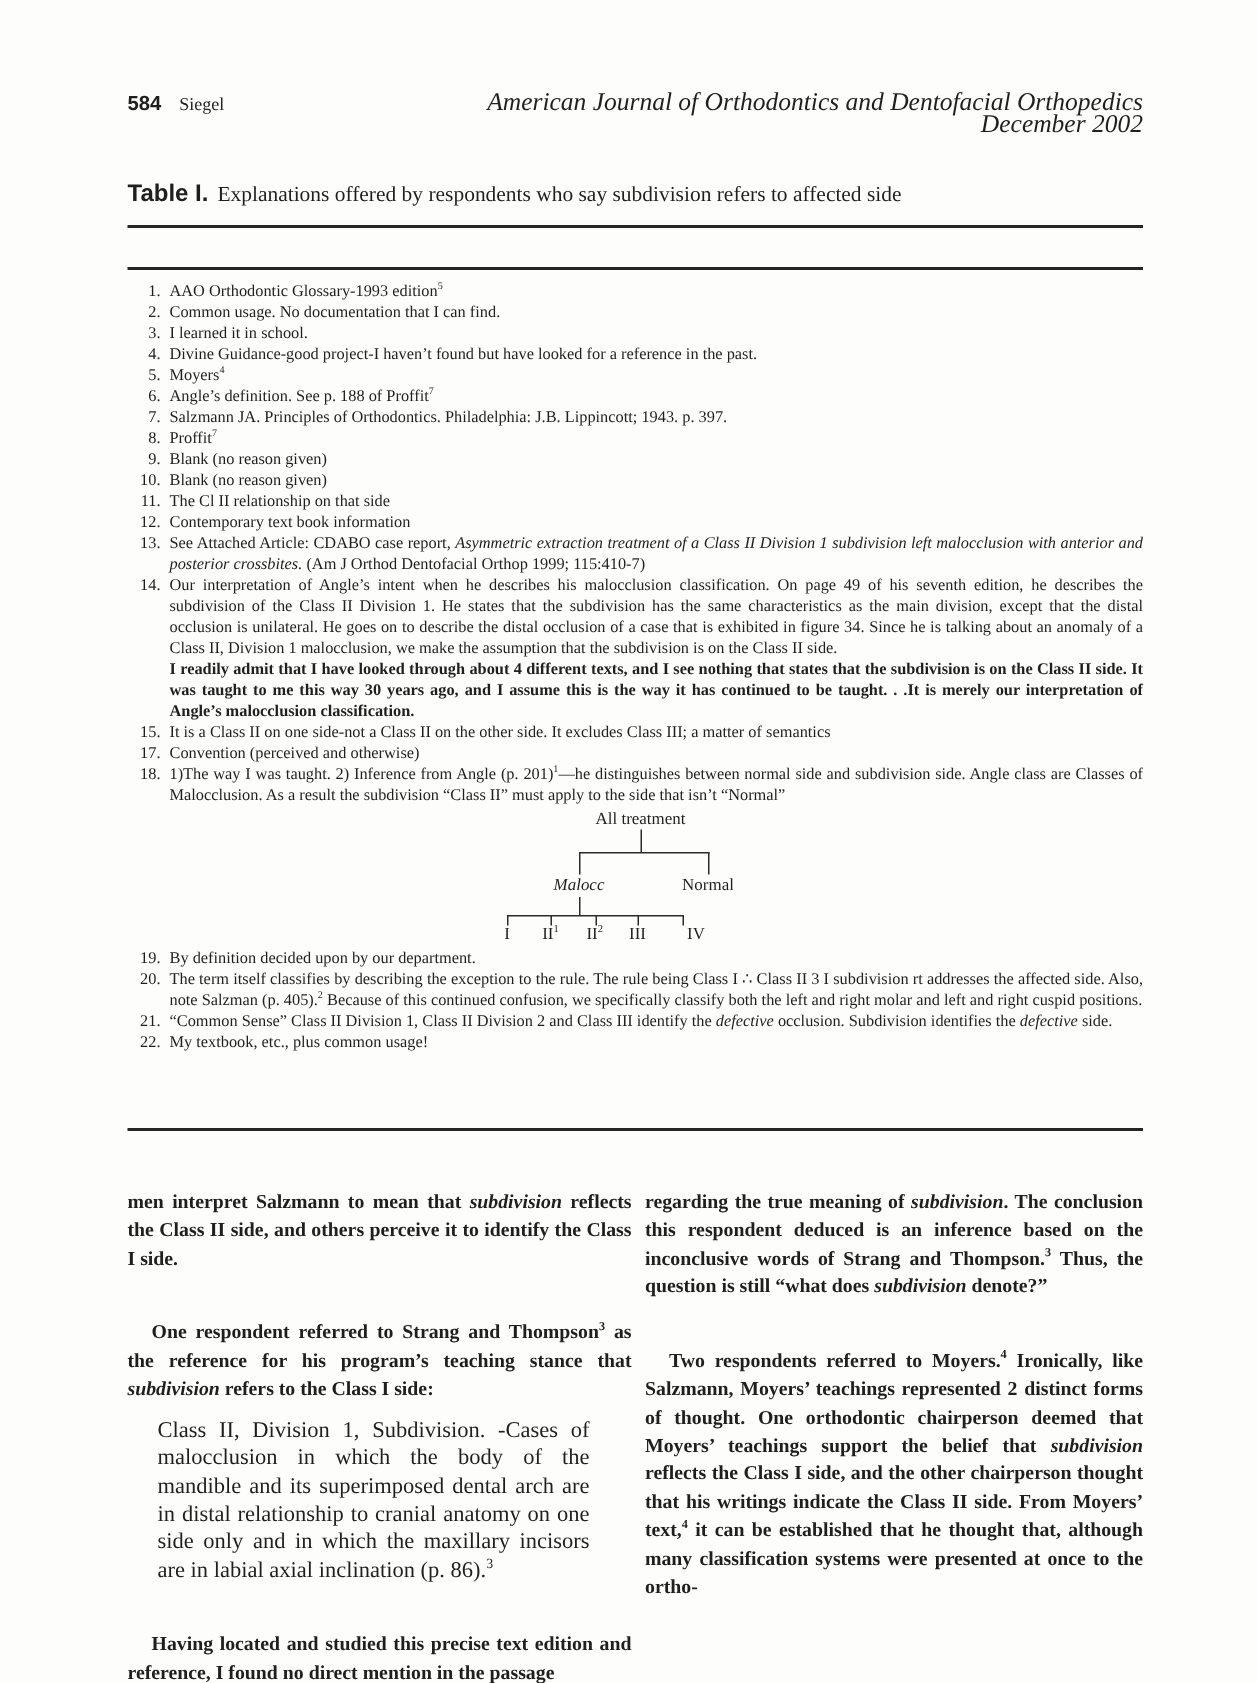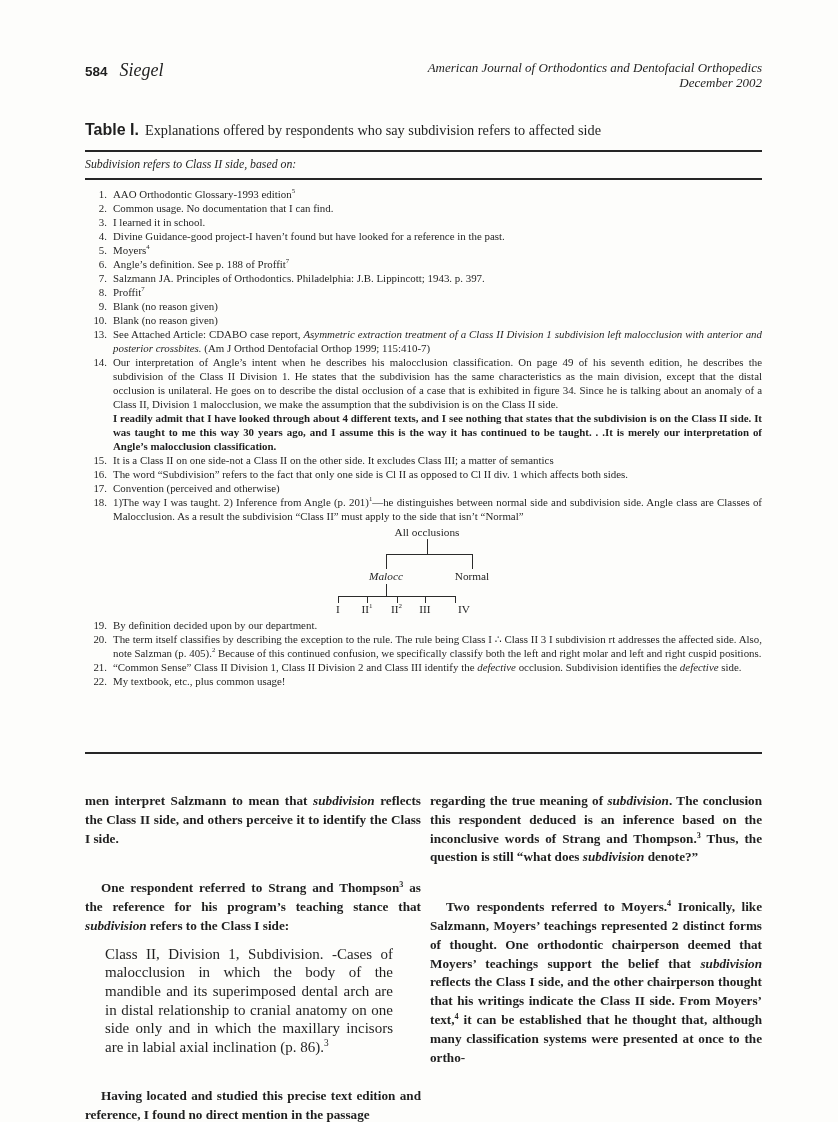--- a/index.html
+++ b/index.html
@@ -12,22 +12,22 @@
     -webkit-font-smoothing:antialiased;
   }
   .page{position:absolute;inset:0;}
 
   
   .running-head{
     position:absolute;top:60px;left:85px;right:76px;
     display:flex;justify-content:space-between;align-items:flex-start;
   }
   .folio{font-family:"Liberation Sans",sans-serif;font-weight:bold;font-size:13.5px;}
-  .author{font-style:italic;font-size:18px;margin-left:8px;}
-  .rh-right{text-align:right;font-style:italic;font-size:13px;line-height:15px;}
+  .author{font-size:12px;margin-left:8px;}
+  .rh-right{text-align:right;font-style:italic;font-size:17px;line-height:15px;}
 
   
   .table-title{position:absolute;top:121px;left:85px;right:76px;font-size:14.3px;}
   .tlabel{font-family:"Liberation Sans",sans-serif;font-weight:bold;font-size:16px;margin-right:6px;}
 
   .rule{position:absolute;left:85px;width:677px;background:#262626;height:2px;}
   .rule-top{top:150px;}
   .rule-mid{top:178px;}
   .rule-bottom{top:752px;}
 
@@ -84,21 +84,20 @@
       <div>American Journal of Orthodontics and Dentofacial Orthopedics</div>
       <div>December 2002</div>
     </div>
   </header>
 
   <div class="table-title">
     <span class="tlabel">Table I.</span><span class="tcaption">Explanations offered by respondents who say subdivision refers to affected side</span>
   </div>
 
   <div class="rule rule-top"></div>
-  <div class="table-subheader">Subdivision refers to Class II side, based on:</div>
   <div class="rule rule-mid"></div>
 
   <div class="table-body">
     <div class="tlist">
         <div class="trow">
           <span class="num">1.</span>
           <div class="itext">AAO Orthodontic Glossary-1993 edition<sup>5</sup></div>
         </div>
         <div class="trow">
           <span class="num">2.</span>
@@ -130,47 +129,51 @@
         </div>
         <div class="trow">
           <span class="num">9.</span>
           <div class="itext">Blank (no reason given)</div>
         </div>
         <div class="trow">
           <span class="num">10.</span>
           <div class="itext">Blank (no reason given)</div>
         </div>
         <div class="trow">
+          <span class="num">11.</span>
+          <div class="itext">The Cl II relationship on that side</div>
+        </div>
+        <div class="trow">
+          <span class="num">12.</span>
+          <div class="itext">Contemporary text book information</div>
+        </div>
+        <div class="trow">
           <span class="num">13.</span>
           <div class="itext">See Attached Article: CDABO case report, <em>Asymmetric extraction treatment of a Class II Division 1 subdivision left malocclusion with anterior and posterior crossbites.</em> (Am J Orthod Dentofacial Orthop 1999; 115:410-7)</div>
         </div>
         <div class="trow">
           <span class="num">14.</span>
           <div class="itext">Our interpretation of Angle’s intent when he describes his malocclusion classification. On page 49 of his seventh edition, he describes the subdivision of the Class II Division 1. He states that the subdivision has the same characteristics as the main division, except that the distal occlusion is unilateral. He goes on to describe the distal occlusion of a case that is exhibited in figure 34. Since he is talking about an anomaly of a Class II, Division 1 malocclusion, we make the assumption that the subdivision is on the Class II side.<div class="cont">I readily admit that I have looked through about 4 different texts, and I see nothing that states that the subdivision is on the Class II side. It was taught to me this way 30 years ago, and I assume this is the way it has continued to be taught. . .It is merely our interpretation of Angle’s malocclusion classification.</div></div>
         </div>
         <div class="trow">
           <span class="num">15.</span>
           <div class="itext">It is a Class II on one side-not a Class II on the other side. It excludes Class III; a matter of semantics</div>
         </div>
         <div class="trow">
-          <span class="num">16.</span>
-          <div class="itext">The word “Subdivision” refers to the fact that only one side is Cl II as opposed to Cl II div. 1 which affects both sides.</div>
-        </div>
-        <div class="trow">
           <span class="num">17.</span>
           <div class="itext">Convention (perceived and otherwise)</div>
         </div>
         <div class="trow">
           <span class="num">18.</span>
           <div class="itext">1)The way I was taught. 2) Inference from Angle (p. 201)<sup>1</sup>—he distinguishes between normal side and subdivision side. Angle class are Classes of Malocclusion. As a result the subdivision “Class II” must apply to the side that isn’t “Normal”</div>
         </div>
       </div>
 
     <div class="tree">
-      <div class="t-root">All occlusions</div>
+      <div class="t-root">All treatment</div>
       <div class="t-line t-root-v"></div>
       <div class="t-line t-h1"></div>
       <div class="t-line t-stub-l"></div>
       <div class="t-line t-stub-r"></div>
       <div class="t-node t-malocc">Malocc</div>
       <div class="t-node t-normal">Normal</div>
       <div class="t-line t-malocc-v"></div>
       <div class="t-line t-h2"></div>
       <div class="t-leaves">
           <div class="t-tick" style="left: 3px;"></div>

